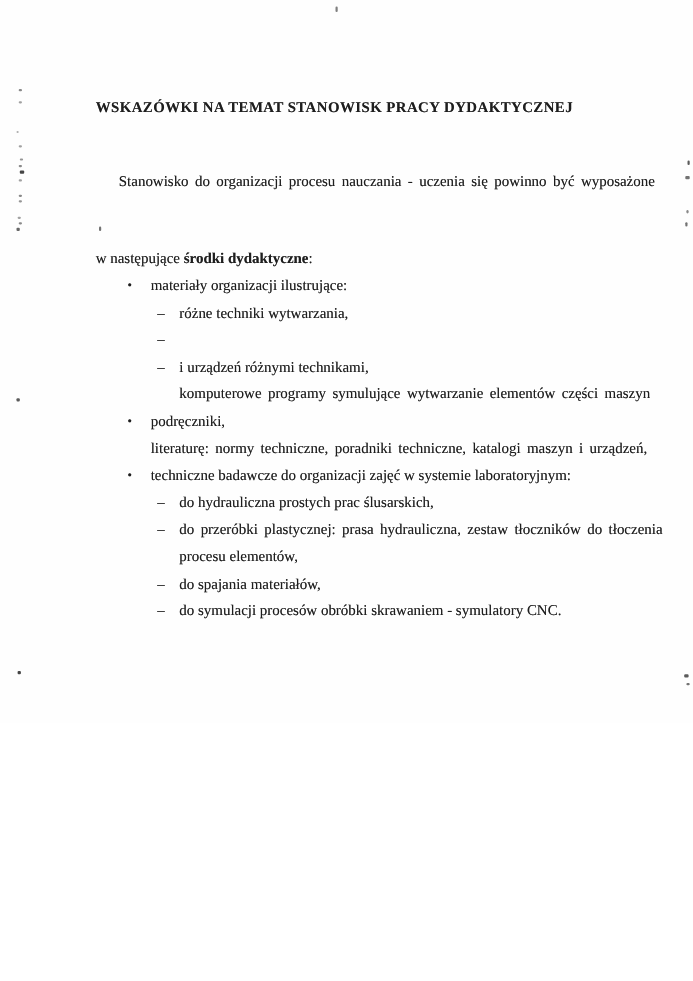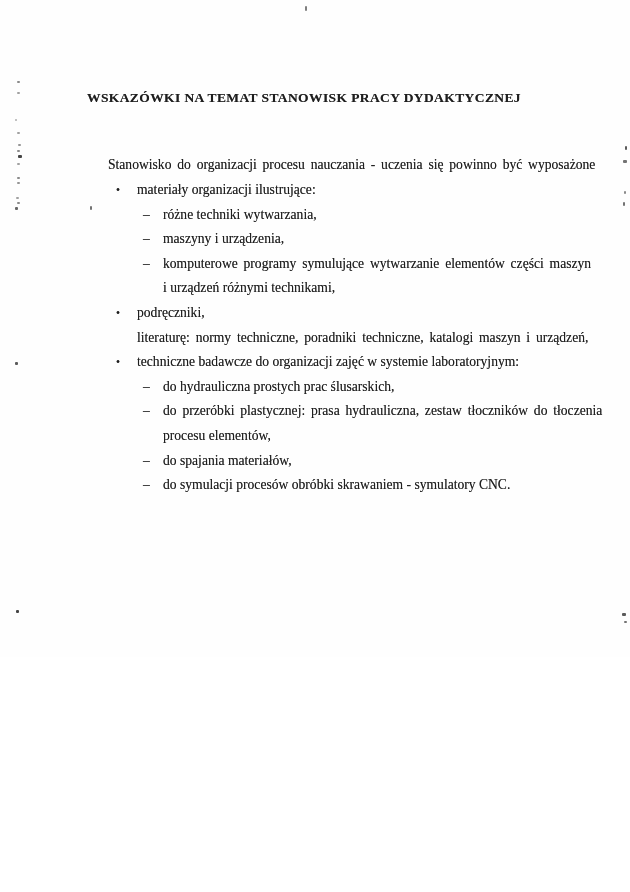--- a/index.html
+++ b/index.html
@@ -67,46 +67,44 @@
 <body>
 
 <div class="page">
 
   <div class="content">
 
     <div class="doc-title">WSKAZÓWKI NA TEMAT STANOWISK PRACY DYDAKTYCZNEJ</div>
 
     <div class="para">
       <div class="line indent justify">Stanowisko do organizacji procesu nauczania - uczenia się powinno być wyposażone</div>
+      <div class="line"><span>w następujące </span><span class="bold">środki dydaktyczne</span><span>:</span></div>
     </div>
 
     <div class="list" id="list">
         <div class="item bullet">
           <span class="marker">•</span>
           <div class="text">
             <div class="line">materiały organizacji ilustrujące:</div>
           </div>
         </div>
         <div class="item dash">
           <span class="marker">–</span>
           <div class="text">
             <div class="line">różne techniki wytwarzania,</div>
           </div>
         </div>
         <div class="item dash">
           <span class="marker">–</span>
-          <div class="text">
-            <div class="line">maszyny i urządzenia,</div>
-          </div>
         </div>
         <div class="item dash">
           <span class="marker">–</span>
           <div class="text">
+            <div class="line">i urządzeń różnymi technikami,</div>
             <div class="line justify">komputerowe programy symulujące wytwarzanie elementów części maszyn</div>
-            <div class="line">i urządzeń różnymi technikami,</div>
           </div>
         </div>
         <div class="item bullet">
           <span class="marker">•</span>
           <div class="text">
             <div class="line">podręczniki,</div>
             <div class="line justify">literaturę: normy techniczne, poradniki techniczne, katalogi maszyn i urządzeń,</div>
           </div>
         </div>
         <div class="item bullet">

